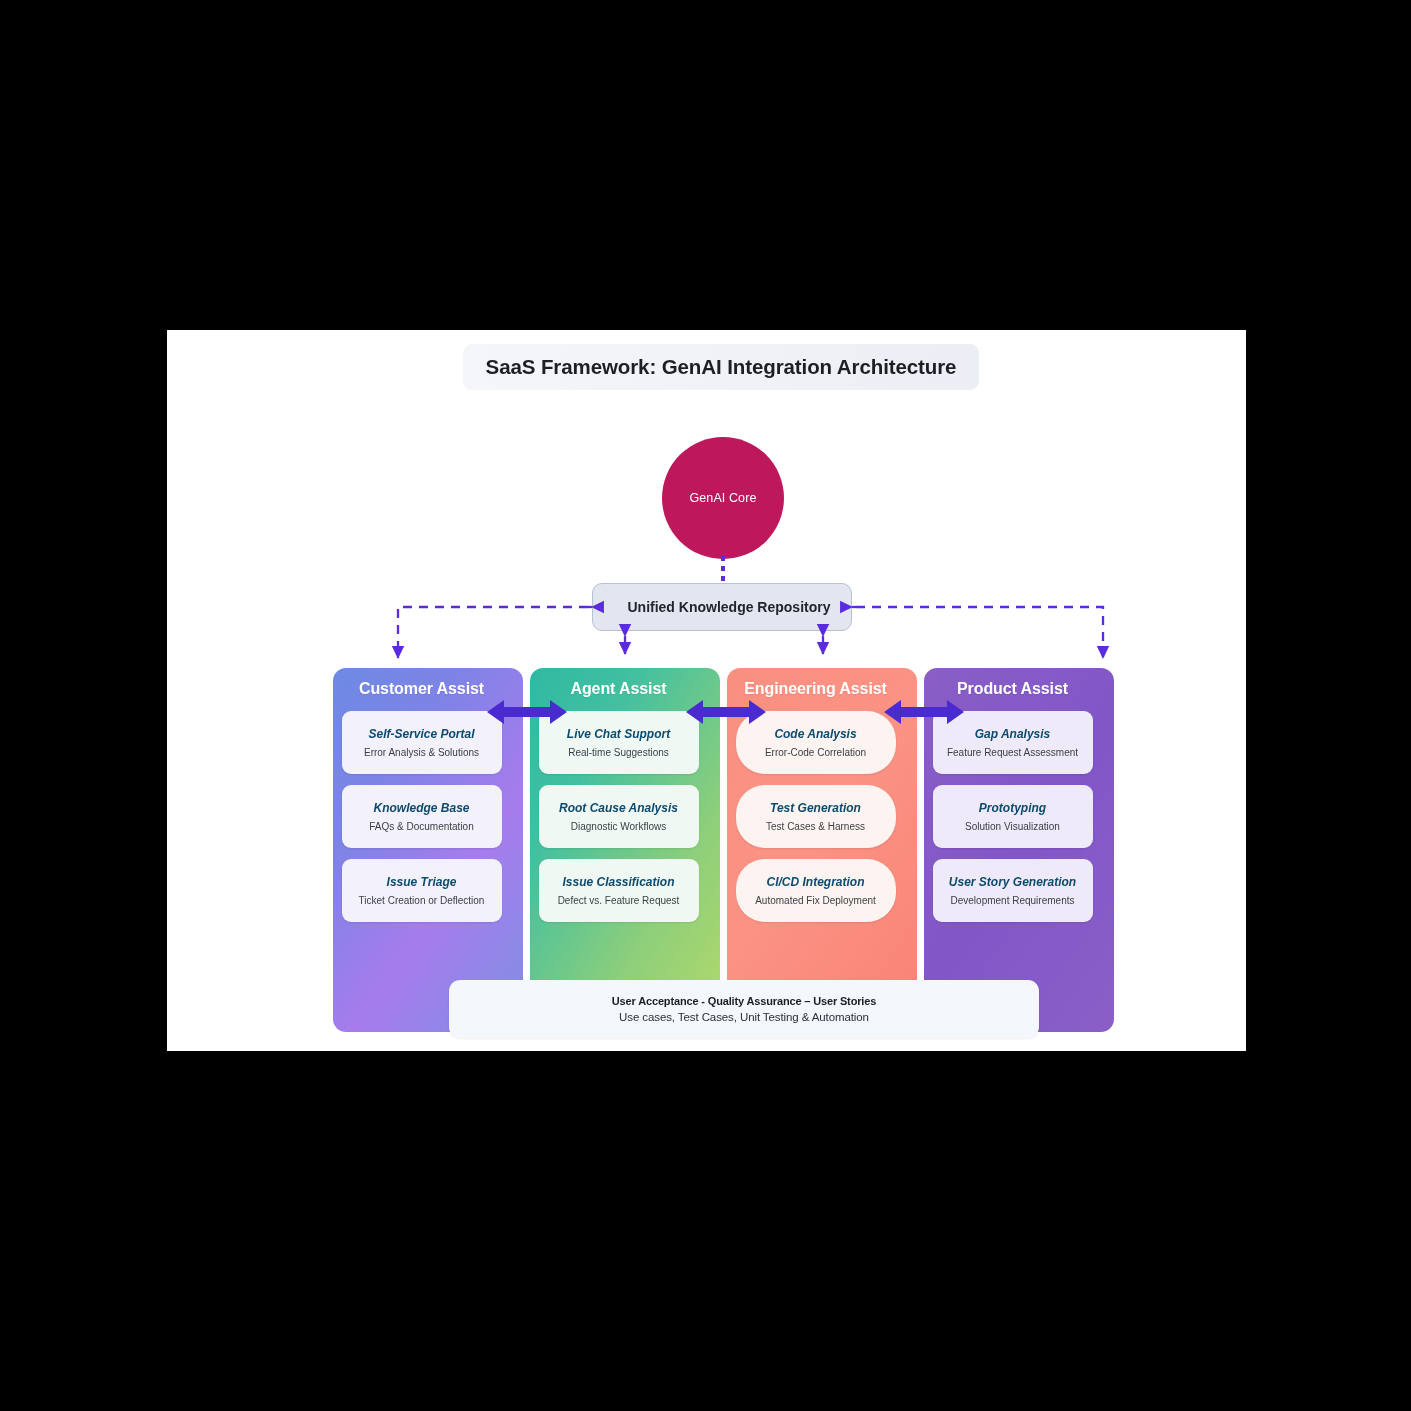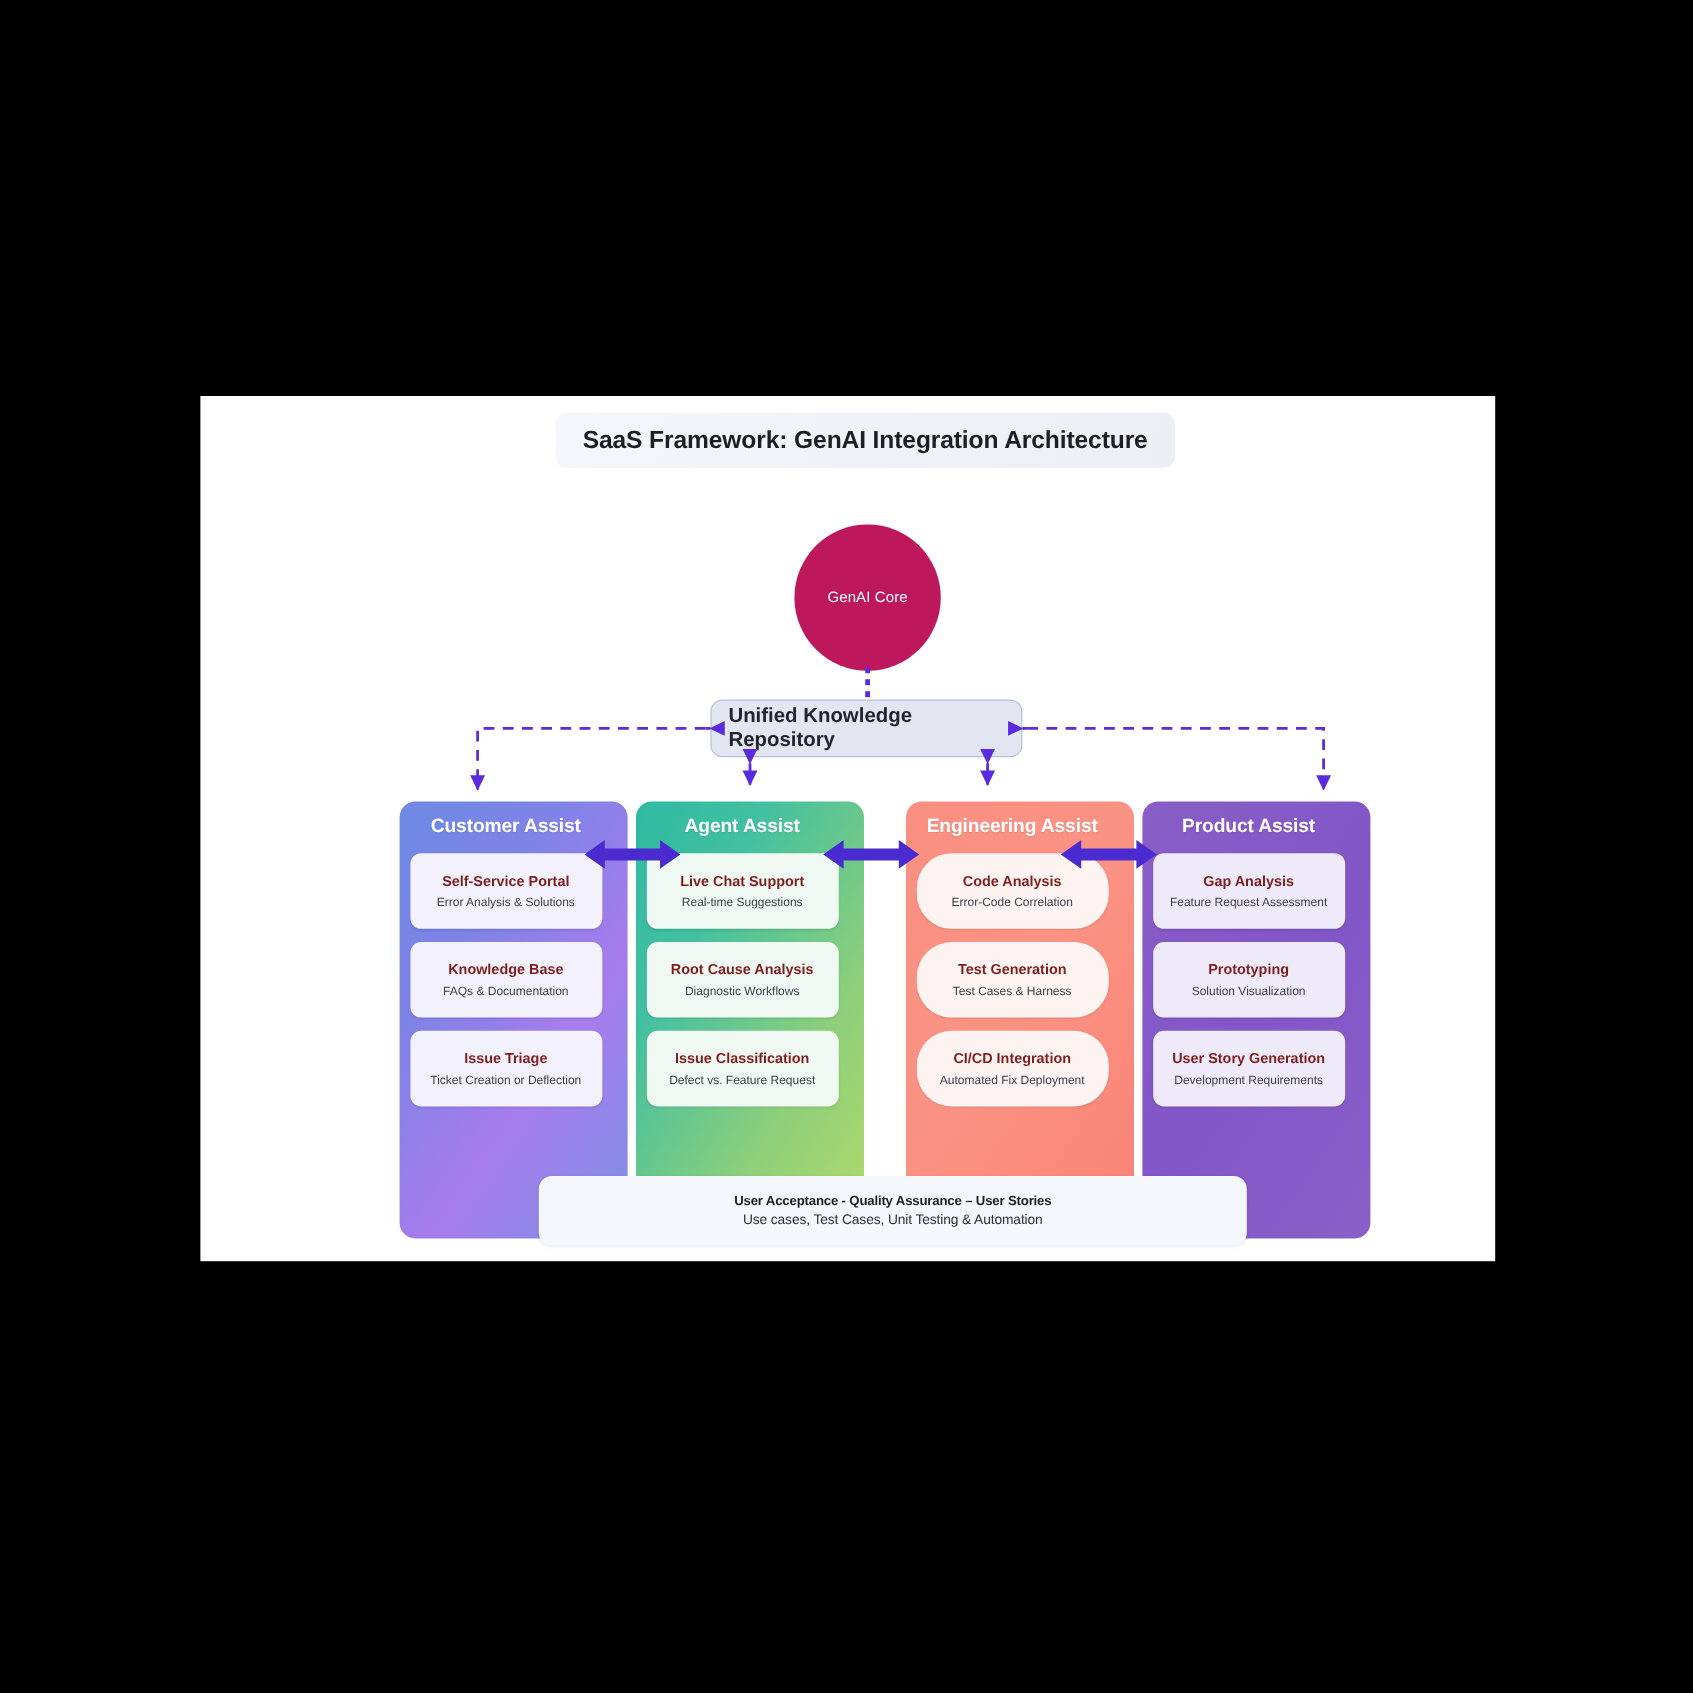--- a/index.html
+++ b/index.html
@@ -63,21 +63,21 @@
   #repository {
     position: absolute;
     left: 425px; top: 253px;
     width: 260px; height: 48px;
     background: #e2e6f0;
     border: 1.2px solid #b9c0d4;
     border-radius: 10px;
     display: flex; align-items: center; justify-content: center;
   }
   #repository .repo-label {
-    font-size: 17px;
+    font-size: 14px;
     font-weight: bold;
     color: #22252b;
     margin-left: 14px;
   }
 
   
   #connectors {
     position: absolute;
     left: 0; top: 0;
     width: 1079px; height: 721px;
@@ -96,21 +96,21 @@
     position: relative;
     width: 190px;
     border-radius: 13px;
     padding: 12px 24px 0 11px;
     display: flex;
     flex-direction: column;
     align-items: center;
   }
   .col-1 { background: linear-gradient(125deg, #6d8ae4 0%, #7f83e6 30%, #a77ced 62%, #7f90e3 100%); }
   .col-2 { background: linear-gradient(120deg, #2fb9a3 0%, #43c0a0 28%, #8ecf7a 68%, #b3d96a 100%); }
-  .col-3 { background: linear-gradient(125deg, #f98f80 0%, #fb9384 45%, #f98275 100%); margin-left: 28px; }
+  .col-3 { background: linear-gradient(125deg, #f98f80 0%, #fb9384 45%, #f98275 100%); }
   .col-4 { background: linear-gradient(125deg, #8a5ec6 0%, #8256c7 50%, #8b5fc7 100%); }
 
   .col-header {
     color: #ffffff;
     font-size: 16px;
     font-weight: bold;
     letter-spacing: -0.1px;
     margin-bottom: 13px;
     white-space: nowrap;
     text-shadow: 0 1px 1px rgba(0,0,0,0.07);
@@ -128,23 +128,24 @@
     box-shadow: 0 1px 2px rgba(0,0,0,0.09);
   }
   .col-1 .card { background: #f2f1fc; }
   .col-2 .card { background: #f0f8f3; }
   .col-3 .card { background: #fdf3f1; border-radius: 29px; }
   .col-4 .card { background: #efeaf9; }
 
   .card-title {
     font-size: 12px;
     font-weight: bold;
-    color: #7f1d1d;
+    color: #0c4a6e;
     margin-bottom: 6px;
     white-space: nowrap;
+    font-style: italic;
   }
   .card-sub {
     font-size: 10px;
     color: #3a3e45;
     white-space: nowrap;
   }
 
   
   #banner {
     position: absolute;

